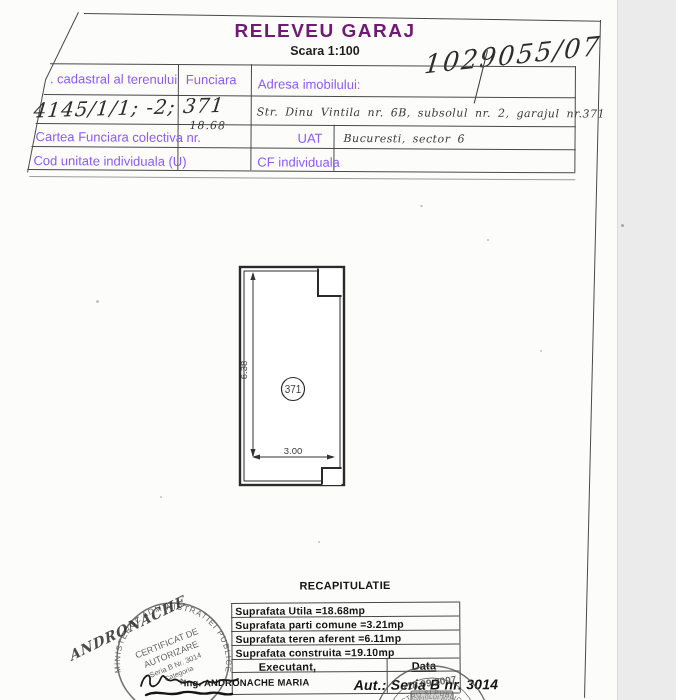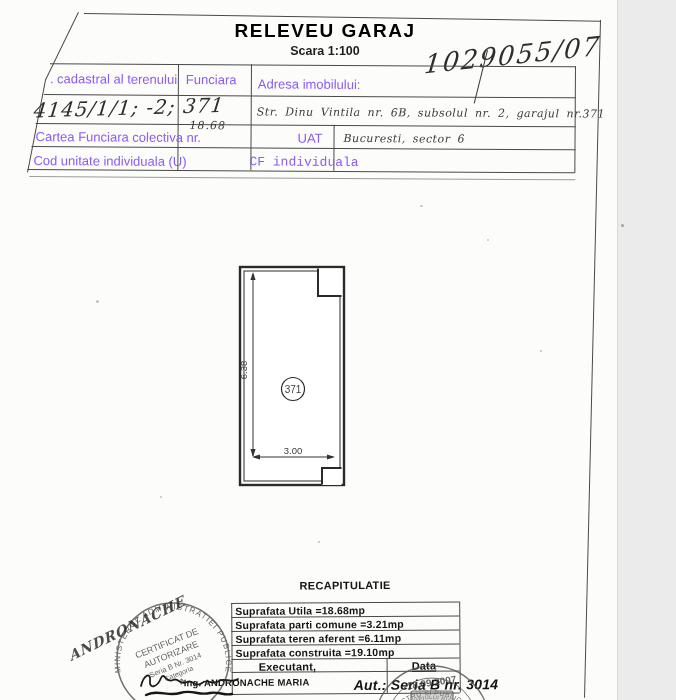--- a/index.html
+++ b/index.html
@@ -8,21 +8,21 @@
   .abs{position:absolute;}
   .hline{position:absolute;height:1px;background:#4a4a4a;}
   .vline{position:absolute;width:1px;background:#4a4a4a;}
   .lbl{position:absolute;font-size:13px;color:#8b5cf6;white-space:nowrap;}
   .ital{position:absolute;font-family:"DejaVu Serif",serif;font-style:italic;
         font-size:11px;color:#3a3a3a;white-space:nowrap;letter-spacing:.5px;word-spacing:3px;}
   .hw{font-family:"DejaVu Serif",serif;font-style:italic;color:#2d2d2d;white-space:nowrap;}
   .recap-row{position:absolute;font-weight:bold;font-size:10.5px;color:#141414;
              white-space:nowrap;letter-spacing:.2px;}
   .speck{position:absolute;background:#8f8f8f;border-radius:50%;opacity:.55;}
-  .title{font-weight:bold;font-size:19px;letter-spacing:1.5px;text-align:center;color:#000000;}
+  .title{font-weight:bold;font-size:19px;letter-spacing:1.5px;text-align:center;color:#701a75;}
   .subtitle{font-weight:bold;font-size:12.5px;text-align:center;color:#1e1e1e;margin-top:2px;}
   svg text{fill:#3c3c3c;}
 </style>
 </head>
 <body>
 
 <div class="sheet">
 
   <div class="abs" style="left:617px;top:0;width:59px;height:700px;background:#ebebeb;border-left:1px solid #d9d9d9;"></div>
 
@@ -57,21 +57,21 @@
 
     <div class="abs hw" style="left:6px;top:32px;font-size:20px;letter-spacing:1px;transform:rotate(-2deg) skewX(-8deg);">4145/1/1; -2; 371</div>
     <div class="ital" style="left:162px;top:31px;letter-spacing:1px;margin-top:24px;">18.68</div>
     <div class="ital" style="left:229px;top:41px;">Str. Dinu Vintila nr. 6B, subsolul nr. 2, garajul nr.371</div>
 
     <div class="lbl" style="left:8px;top:66px;">Cartea Funciara colectiva nr.</div>
     <div class="lbl" style="left:230px;top:66px;padding-left:40px;">UAT</div>
     <div class="ital" style="left:316px;top:67px;">Bucuresti, sector 6</div>
 
     <div class="lbl" style="left:6px;top:90px;">Cod unitate individuala (U)</div>
-    <div class="lbl" style="left:222px;top:90px;font-family:Liberation Mono, monospace;">CF individuala</div>
+    <div class="lbl" style="left:230px;top:90px;">CF individuala</div>
   </div>
 
   <svg class="abs" style="left:238px;top:265px;" width="108" height="223" viewBox="0 0 108 223">
     <rect x="2" y="2" width="104" height="218" fill="#ffffff" stroke="#2a2a2a" stroke-width="2.4"></rect>
     <rect x="6" y="6" width="96" height="210" fill="none" stroke="#2a2a2a" stroke-width="1"></rect>
 
     <rect x="80" y="3.5" width="23" height="27.5" fill="#ffffff"></rect>
     <path d="M80,3.5 L80,31 L103.5,31" fill="none" stroke="#2a2a2a" stroke-width="2"></path>
 
     <rect x="84" y="203" width="19.5" height="17" fill="#ffffff"></rect>

